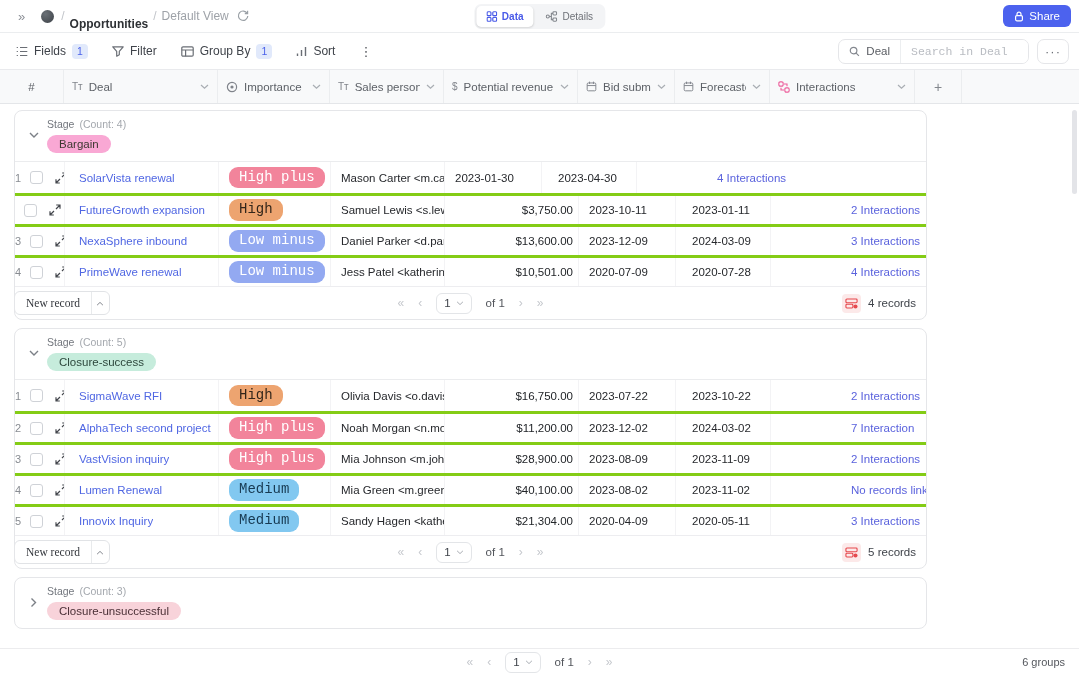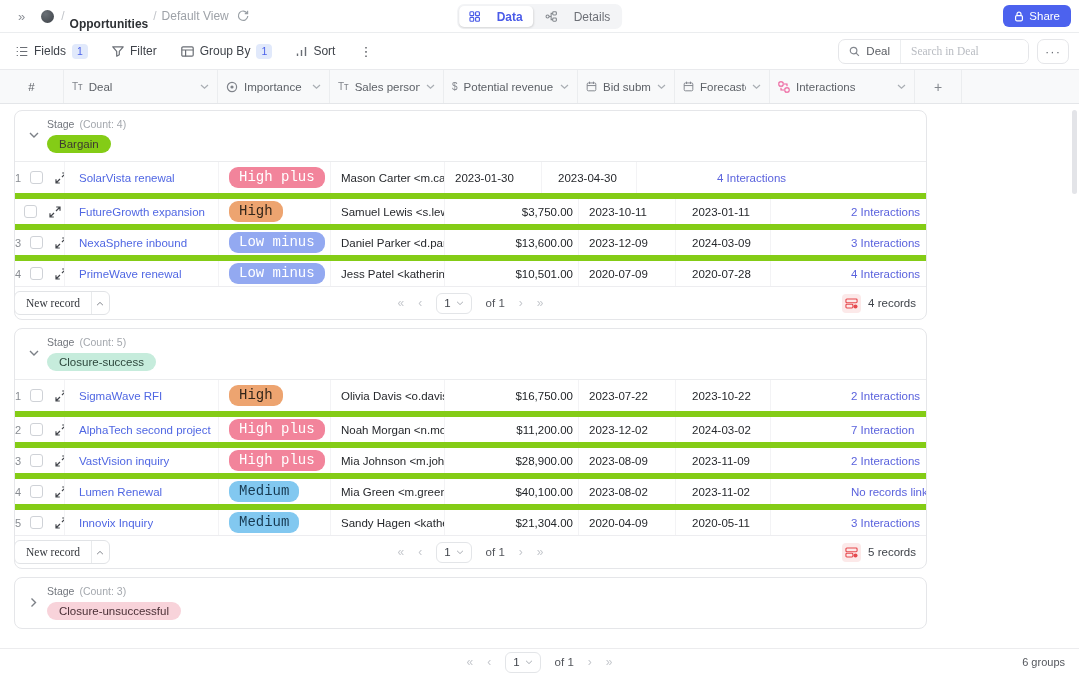--- a/index.html
+++ b/index.html
@@ -13,41 +13,41 @@
   .collapse-btn { color:#8b8f96; font-size:13px; padding:0 6px; cursor:pointer; }
   .app-dot { width:13px; height:13px; border-radius:50%;
     background:radial-gradient(circle at 35% 30%, #6a7076, #3c4147); margin:0 7px 0 10px; }
   .crumb { font-size:12px; display:flex; align-items:center; gap:5px; }
   .crumb .sep { color:#c2c5ca; }
   .crumb .tname { color:#2e3135; font-weight:700;margin-top:16px; }
   .crumb .vname { color:#9ea2a8; }
   .refresh { margin-left:8px; display:flex; }
   .tab-group { position:absolute; left:50%; top:4px; transform:translateX(-50%);
     background:#f3f4f6; border-radius:7px; padding:2px; display:flex; gap:2px; height:25px; }
-  .tab { display:flex; align-items:center; gap:17px; padding:0 10px; border-radius:5px;
-    font-size:12px; color:#6d7077; cursor:pointer; }
+  .tab { display:flex; align-items:center; gap:5px; padding:0 10px; border-radius:5px;
+    font-size:10px; color:#6d7077; cursor:pointer; }
   .tab.active { background:#fff; color:#4a5be8; box-shadow:0 1px 2px rgba(0,0,0,.12); font-weight:700; }
   .share-btn { margin-left:auto; background:#4c62ee; color:#fff; border-radius:6px; height:22px;
     display:flex; align-items:center; gap:5px; padding:0 11px; font-size:11.5px; cursor:pointer; }
 
   
   .toolbar { height:37px; display:flex; align-items:center; padding:0 10px 0 16px;
     border-bottom:1px solid #e9eaed; gap:24px; }
   .tb-btn { display:flex; align-items:center; gap:6px; font-size:12px; color:#3f434a; cursor:pointer; }
   .tb-badge { background:#e1e9fb; color:#4a61ea; border-radius:4px; font-size:10.5px;
     min-width:16px; height:15px; display:inline-flex; align-items:center; justify-content:center; padding:0 4px; }
   .kebab { color:#53565c; font-size:13px; cursor:pointer; }
   .tb-right { margin-left:auto; display:flex; align-items:center; gap:8px; }
   .search-wrap { display:flex; align-items:center; height:25px; border:1px solid #e5e6e9;
     border-radius:7px; overflow:hidden; }
   .search-field { display:flex; align-items:center; gap:6px; padding:0 10px; height:100%;
     font-size:11.5px; color:#595c62; cursor:pointer; }
   .search-input { border:none; outline:none; height:100%; width:128px; padding:0 10px;
     font-size:11.5px; color:#3f434a; border-left:1px solid #eceef0;
-    font-family:Liberation Serif, serif; }
+    font-family:Liberation Mono, monospace; }
   .search-input::placeholder { color:#b9bcc2; }
   .more-btn { width:32px; height:25px; border:1px solid #e5e6e9; border-radius:7px;
     display:flex; align-items:center; justify-content:center; color:#6a6e75;
     font-size:13px; letter-spacing:1px; cursor:pointer; }
 
   
   .grid-header { display:flex; height:34px; background:#f8f9fa; border-bottom:1px solid #e4e6e9;
     font-size:11.5px; color:#5d6167; }
   .gh-cell { display:flex; align-items:center; gap:6px; padding:0 8px;
     border-right:1px solid #ebedef; cursor:pointer; }
@@ -66,21 +66,21 @@
     margin-bottom:8px; overflow:hidden; }
   .group-head { display:flex; align-items:center; padding:7px 0 8px 6px; }
   .g-chev { width:26px; display:flex; align-items:center; justify-content:center; cursor:pointer; }
   .group-card.collapsed .g-chev svg { transform:rotate(-90deg); }
   .g-meta .g-line1 { font-size:10.5px; margin-bottom:4px; }
   .g-label { color:#72767d; } .g-count { color:#a4a8ae; margin-left:5px; }
   .g-badge { display:inline-block; font-size:11.5px; color:#35383d; border-radius:10px;
     padding:3px 12px; }
   .group-body { border-top:1px solid #ebecee; }
   .grid-row { display:flex; height:31px; align-items:stretch; font-size:11.5px; background:#fff; }
-  .grid-row + .grid-row { border-top:6px solid #84cc16; }
+  .grid-row + .grid-row { border-top:3px solid #84cc16; }
   .cell { display:flex; align-items:center; border-right:1px solid #f3f3f5; overflow:hidden;
     white-space:nowrap; }
   .c-num { width:50px; position:relative; }
   .rownum { width:100%; text-align:center; color:#888c92; font-size:11px; }
   .hover-ui { display:flex; align-items:center; gap:12px; padding-left:9px; width:100%; }
   .checkbox { width:13px; height:13px; border:1px solid #cfd2d7; border-radius:3px; background:#fff;
     cursor:pointer; flex:none; }
   .c-deal { width:154px; padding-left:14px; }
   .c-imp { width:112px; padding-left:10px; }
   .c-sales { width:114px; padding-left:10px; color:#26282c; }
@@ -333,21 +333,21 @@
     <div class="group-head">
       <span class="g-chev">
         <svg width="10" height="7" viewBox="0 0 10 7">
               <path d="M1 1l4 4 4-4" fill="none" stroke="#7c8087" stroke-width="1.4"></path>
             </svg>
       </span>
       <div class="g-meta">
         <div class="g-line1">
           <span class="g-label">Stage</span><span class="g-count">(Count: 4)</span>
         </div>
-        <span class="g-badge" style="background: #84cc16; color: rgb(61, 56, 49);">Bargain</span>
+        <span class="g-badge" style="background: #f9a8d4; color: rgb(61, 56, 49);">Bargain</span>
       </div>
     </div>
     <div class="group-body">
           <div class="grid-row">
     <div class="cell c-num">
       <span class="rownum">1</span>
       <span class="hover-ui" hidden="">
         <span class="checkbox"></span>
         <svg width="12" height="12" viewBox="0 0 12 12">
                   <g fill="none" stroke="#43464c" stroke-width="1.2">

